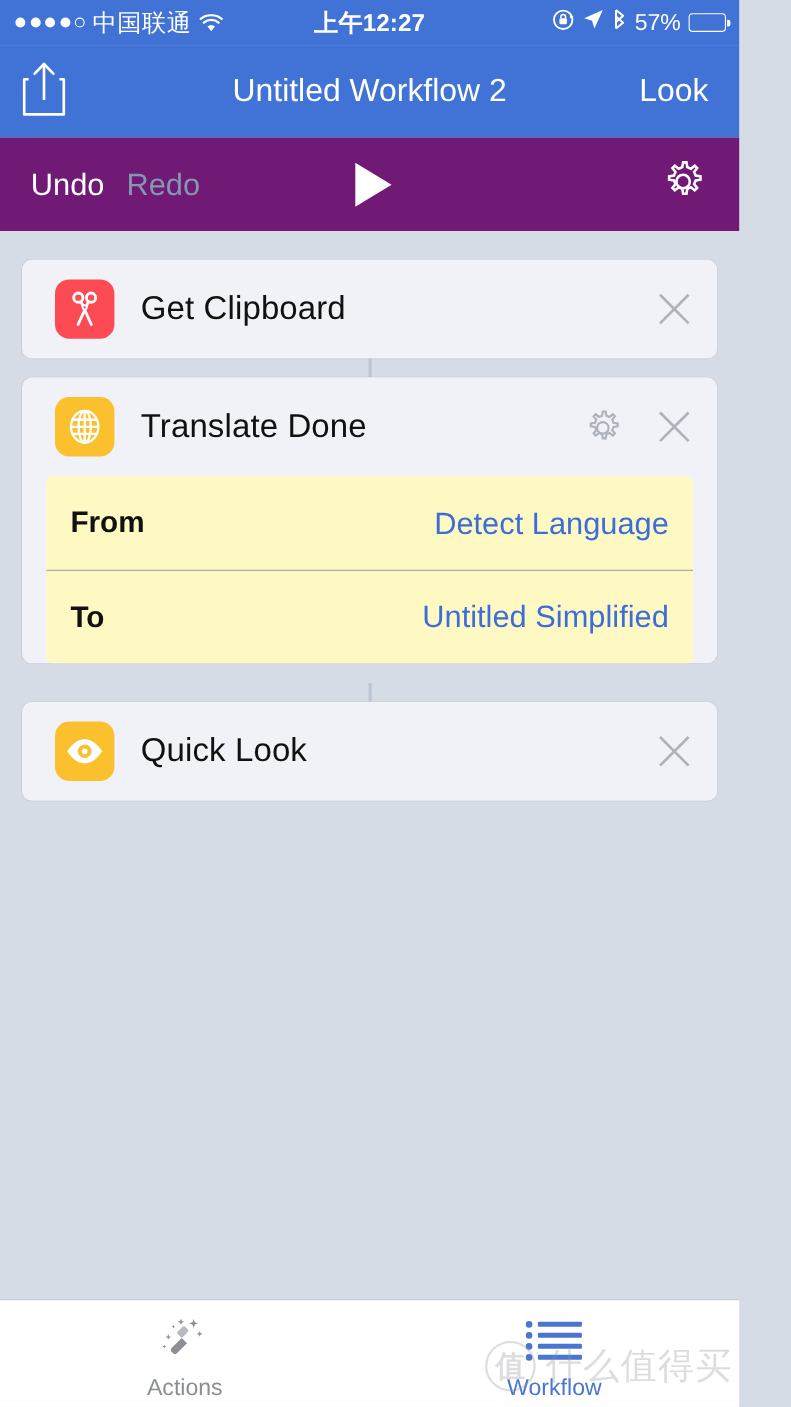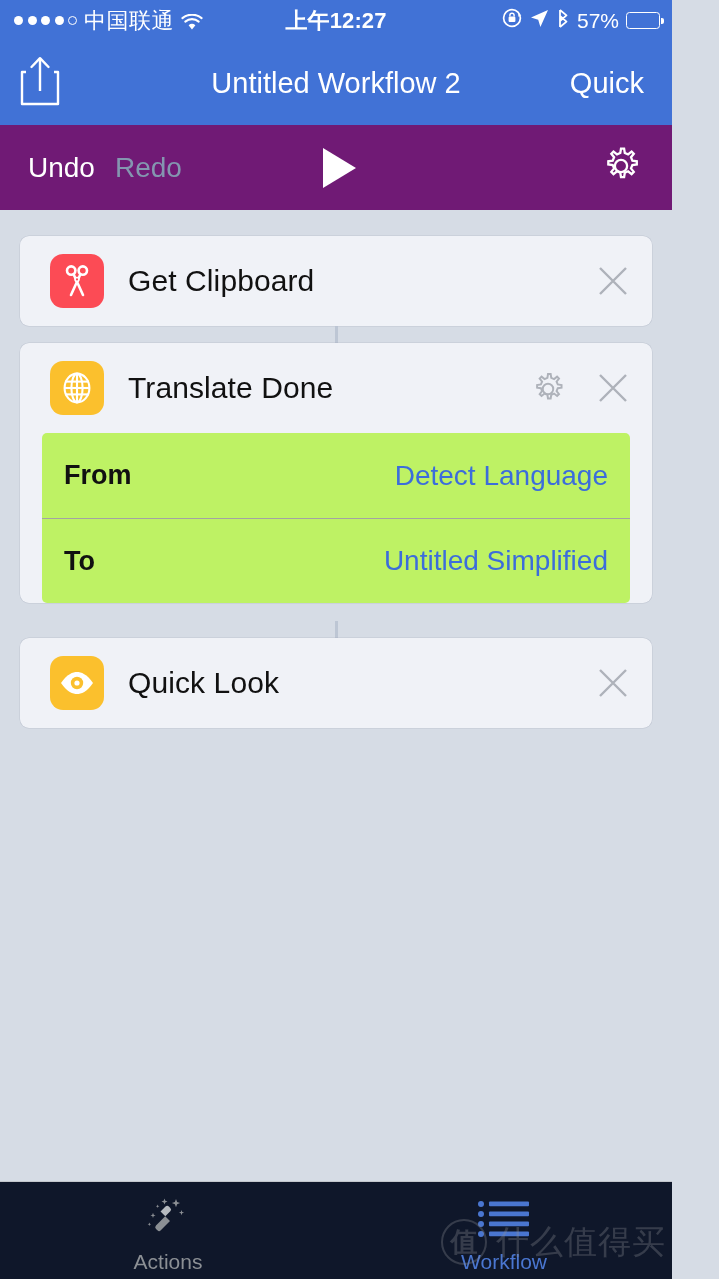--- a/index.html
+++ b/index.html
@@ -93,39 +93,39 @@
   }
   .act-title{
     font-size:30px; color:#111; margin-left:24px; font-weight:400;
     letter-spacing:.1px; white-space:nowrap;
   }
   .head-btns{ margin-left:auto; display:flex; align-items:center; gap:32px;}
   .x-btn{ width:34px;height:34px; display:block; }
   .gear-btn{ width:34px;height:34px; display:block; }
 
   .params{
-    background:#bef264; margin:0 22px 18px 22px; border-radius:5px;
+    background:#fef9c3; margin:0 22px 18px 22px; border-radius:5px;
     overflow:hidden;
   }
   .prow{
     height:85px; display:flex; align-items:center; padding:0 22px;
   }
   .prow + .prow{ border-top:1px solid #a3a3a3; }
   .plabel{ font-size:27px; font-weight:700; color:#111; }
   .pvalue{ margin-left:auto; font-size:28px; color:#3c6ddb; font-weight:400; }
 
   .connector{
     width:3px; height:17px; background:#b9c2d1; margin:0 auto;
     opacity:.85;
   }
 
   
   .tabbar{
     position:absolute; bottom:0; left:0; right:0; height:98px;
-    background:#0f172a; border-top:1px solid #c3c6cc;
+    background:#ffffff; border-top:1px solid #c3c6cc;
     display:flex;
   }
   .tab{
     flex:1; display:flex; flex-direction:column;
     align-items:center; justify-content:center; gap:4px;
     padding-top:6px;
   }
   .tab-label{ font-size:21px; }
   .tab.inactive .tab-label{ color:#8b8f94; }
   .tab.active .tab-label{ color:#4a76d0; }
@@ -201,21 +201,21 @@
     <div class="nav-share">
       <span>
         <svg width="44" height="52" viewBox="0 0 44 52">
           <path d="M8 17 H4 V49 H40 V17 H36" stroke="#fff" stroke-width="2.4" fill="none" stroke-linejoin="round"></path>
           <path d="M22 36 V4" stroke="#fff" stroke-width="2.4" fill="none"></path>
           <path d="M13.5 12 L22 3.2 L30.5 12" stroke="#fff" stroke-width="2.4" fill="none" stroke-linejoin="round" stroke-linecap="round"></path>
         </svg>
       </span>
     </div>
     <div class="nav-title">Untitled Workflow 2</div>
-    <div class="nav-done">Quick</div>
+    <div class="nav-done">Look</div>
   </div>
 
   <div class="toolbar">
     <div class="tb-undo">Undo</div>
     <div class="tb-redo">Redo</div>
     <div class="tb-play">
       <span class="play-tri"></span>
     </div>
     <div class="tb-gear">
       <span>

